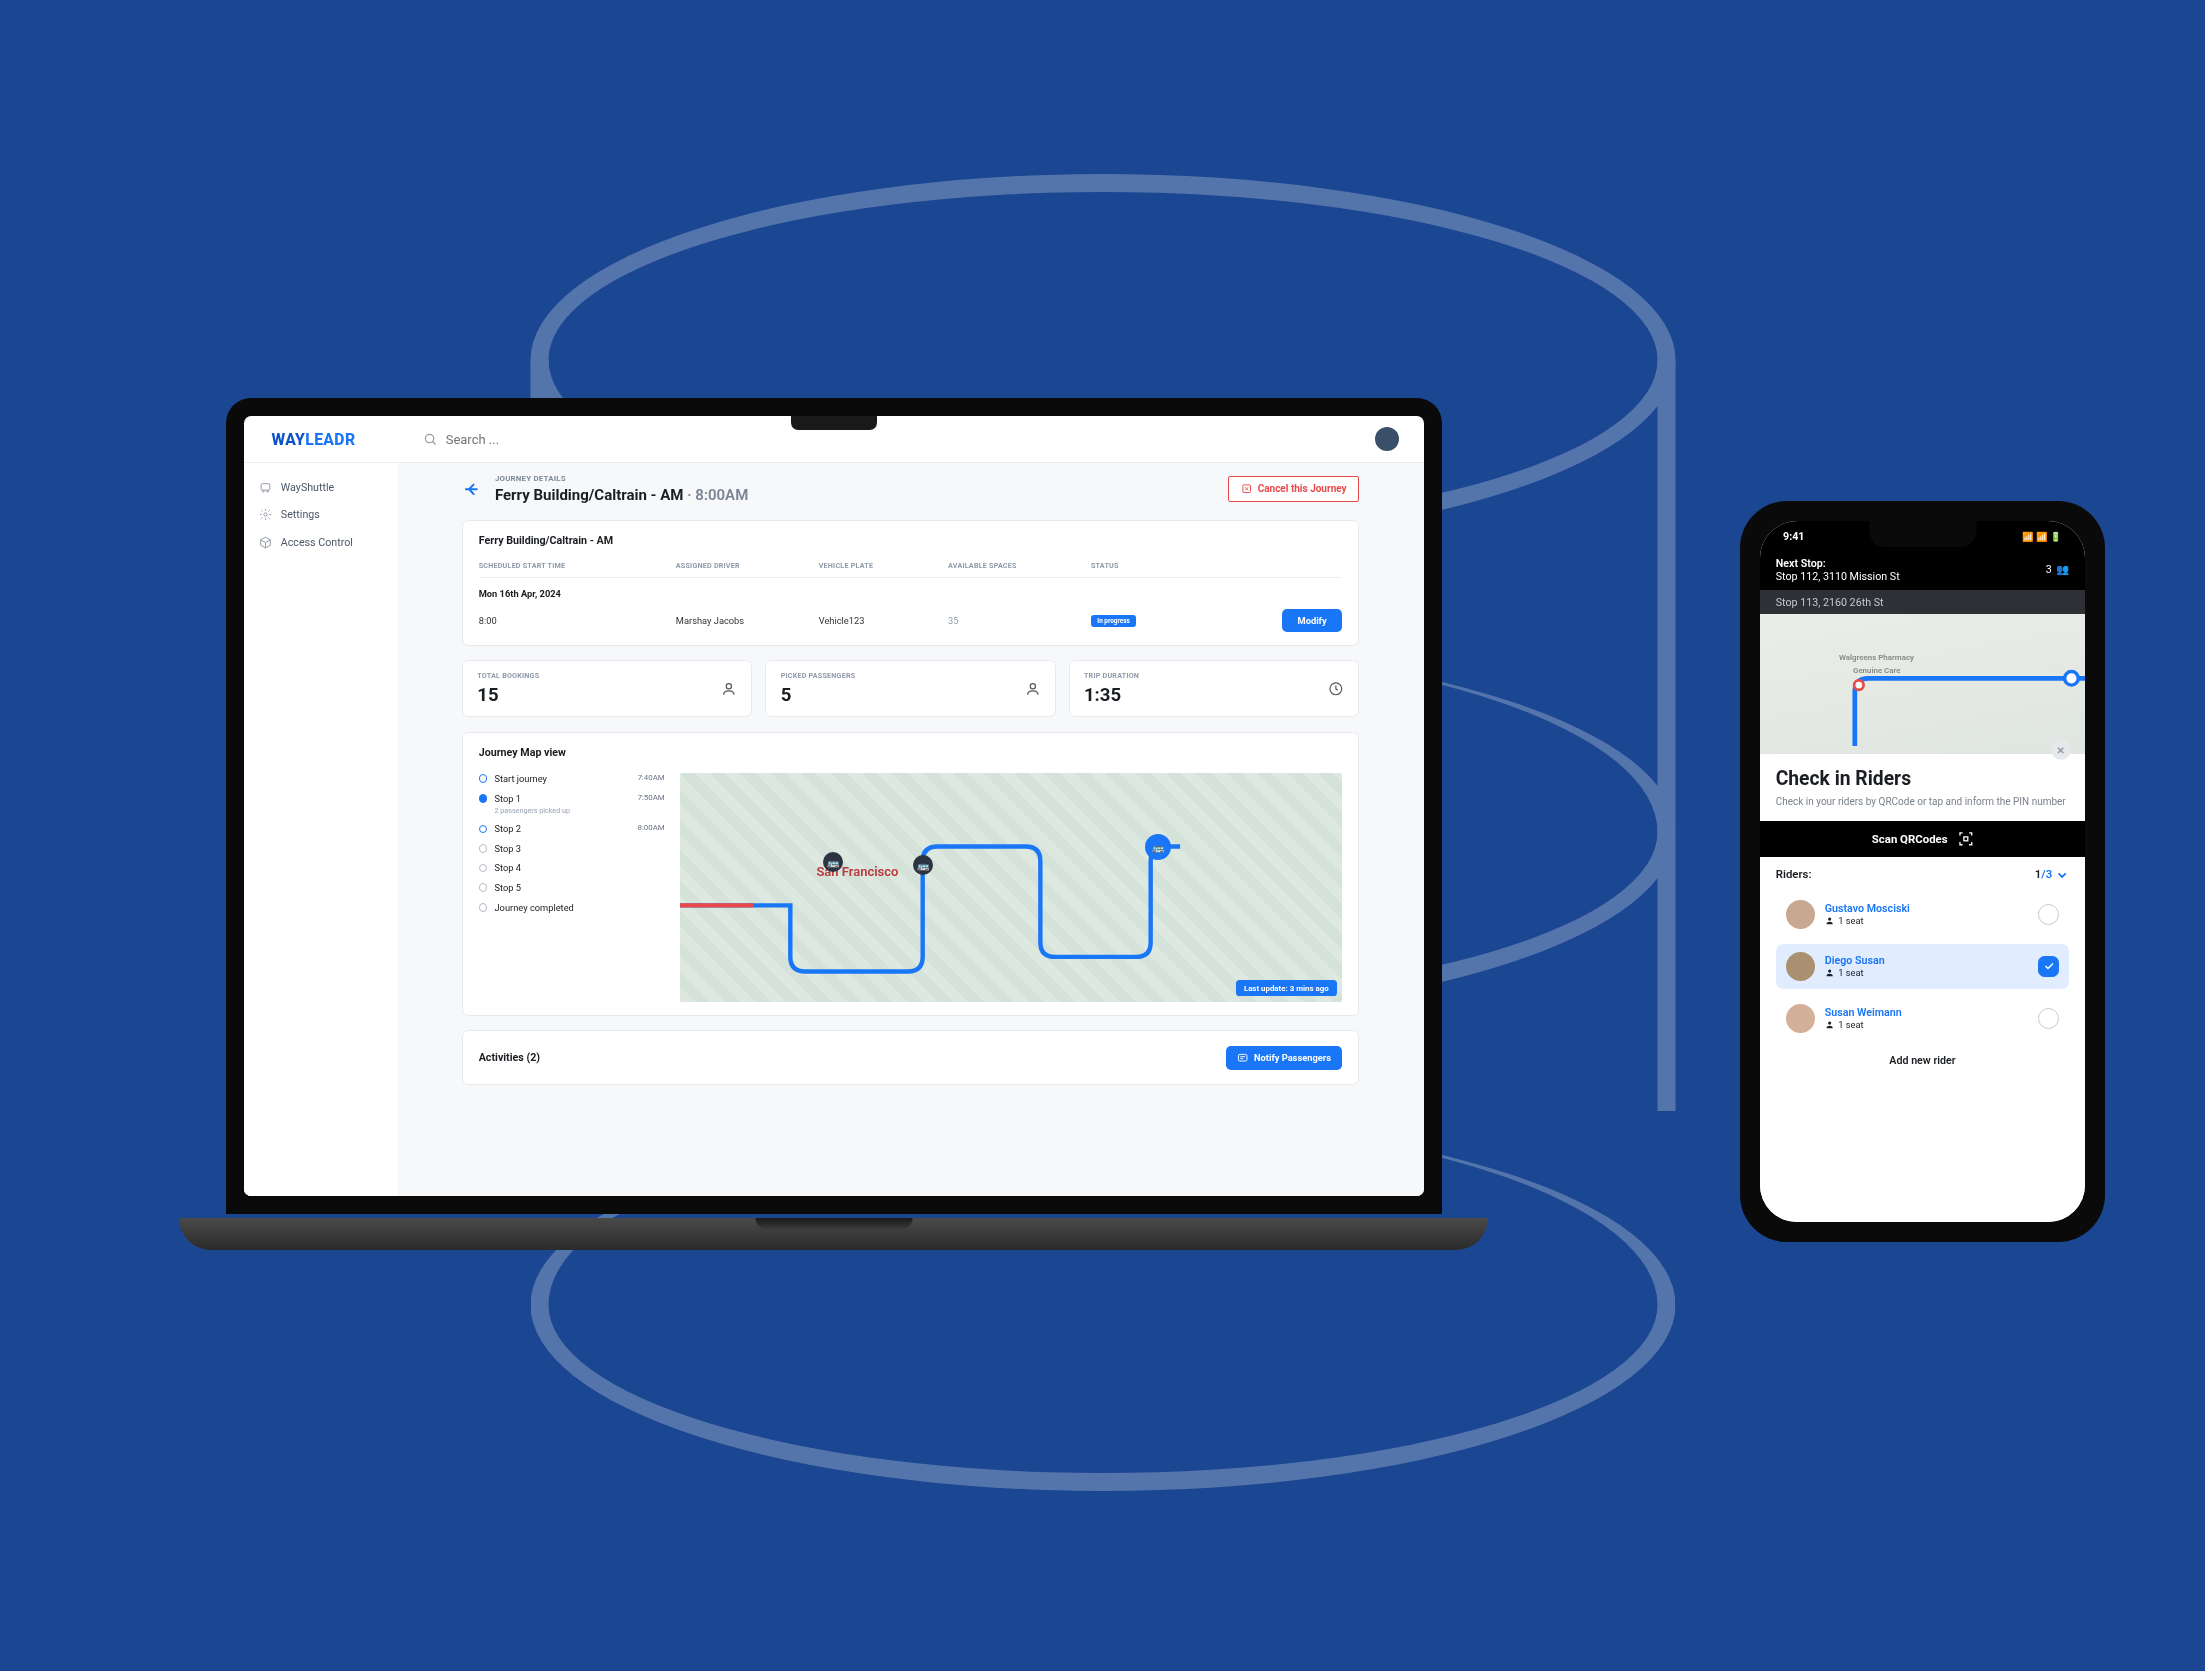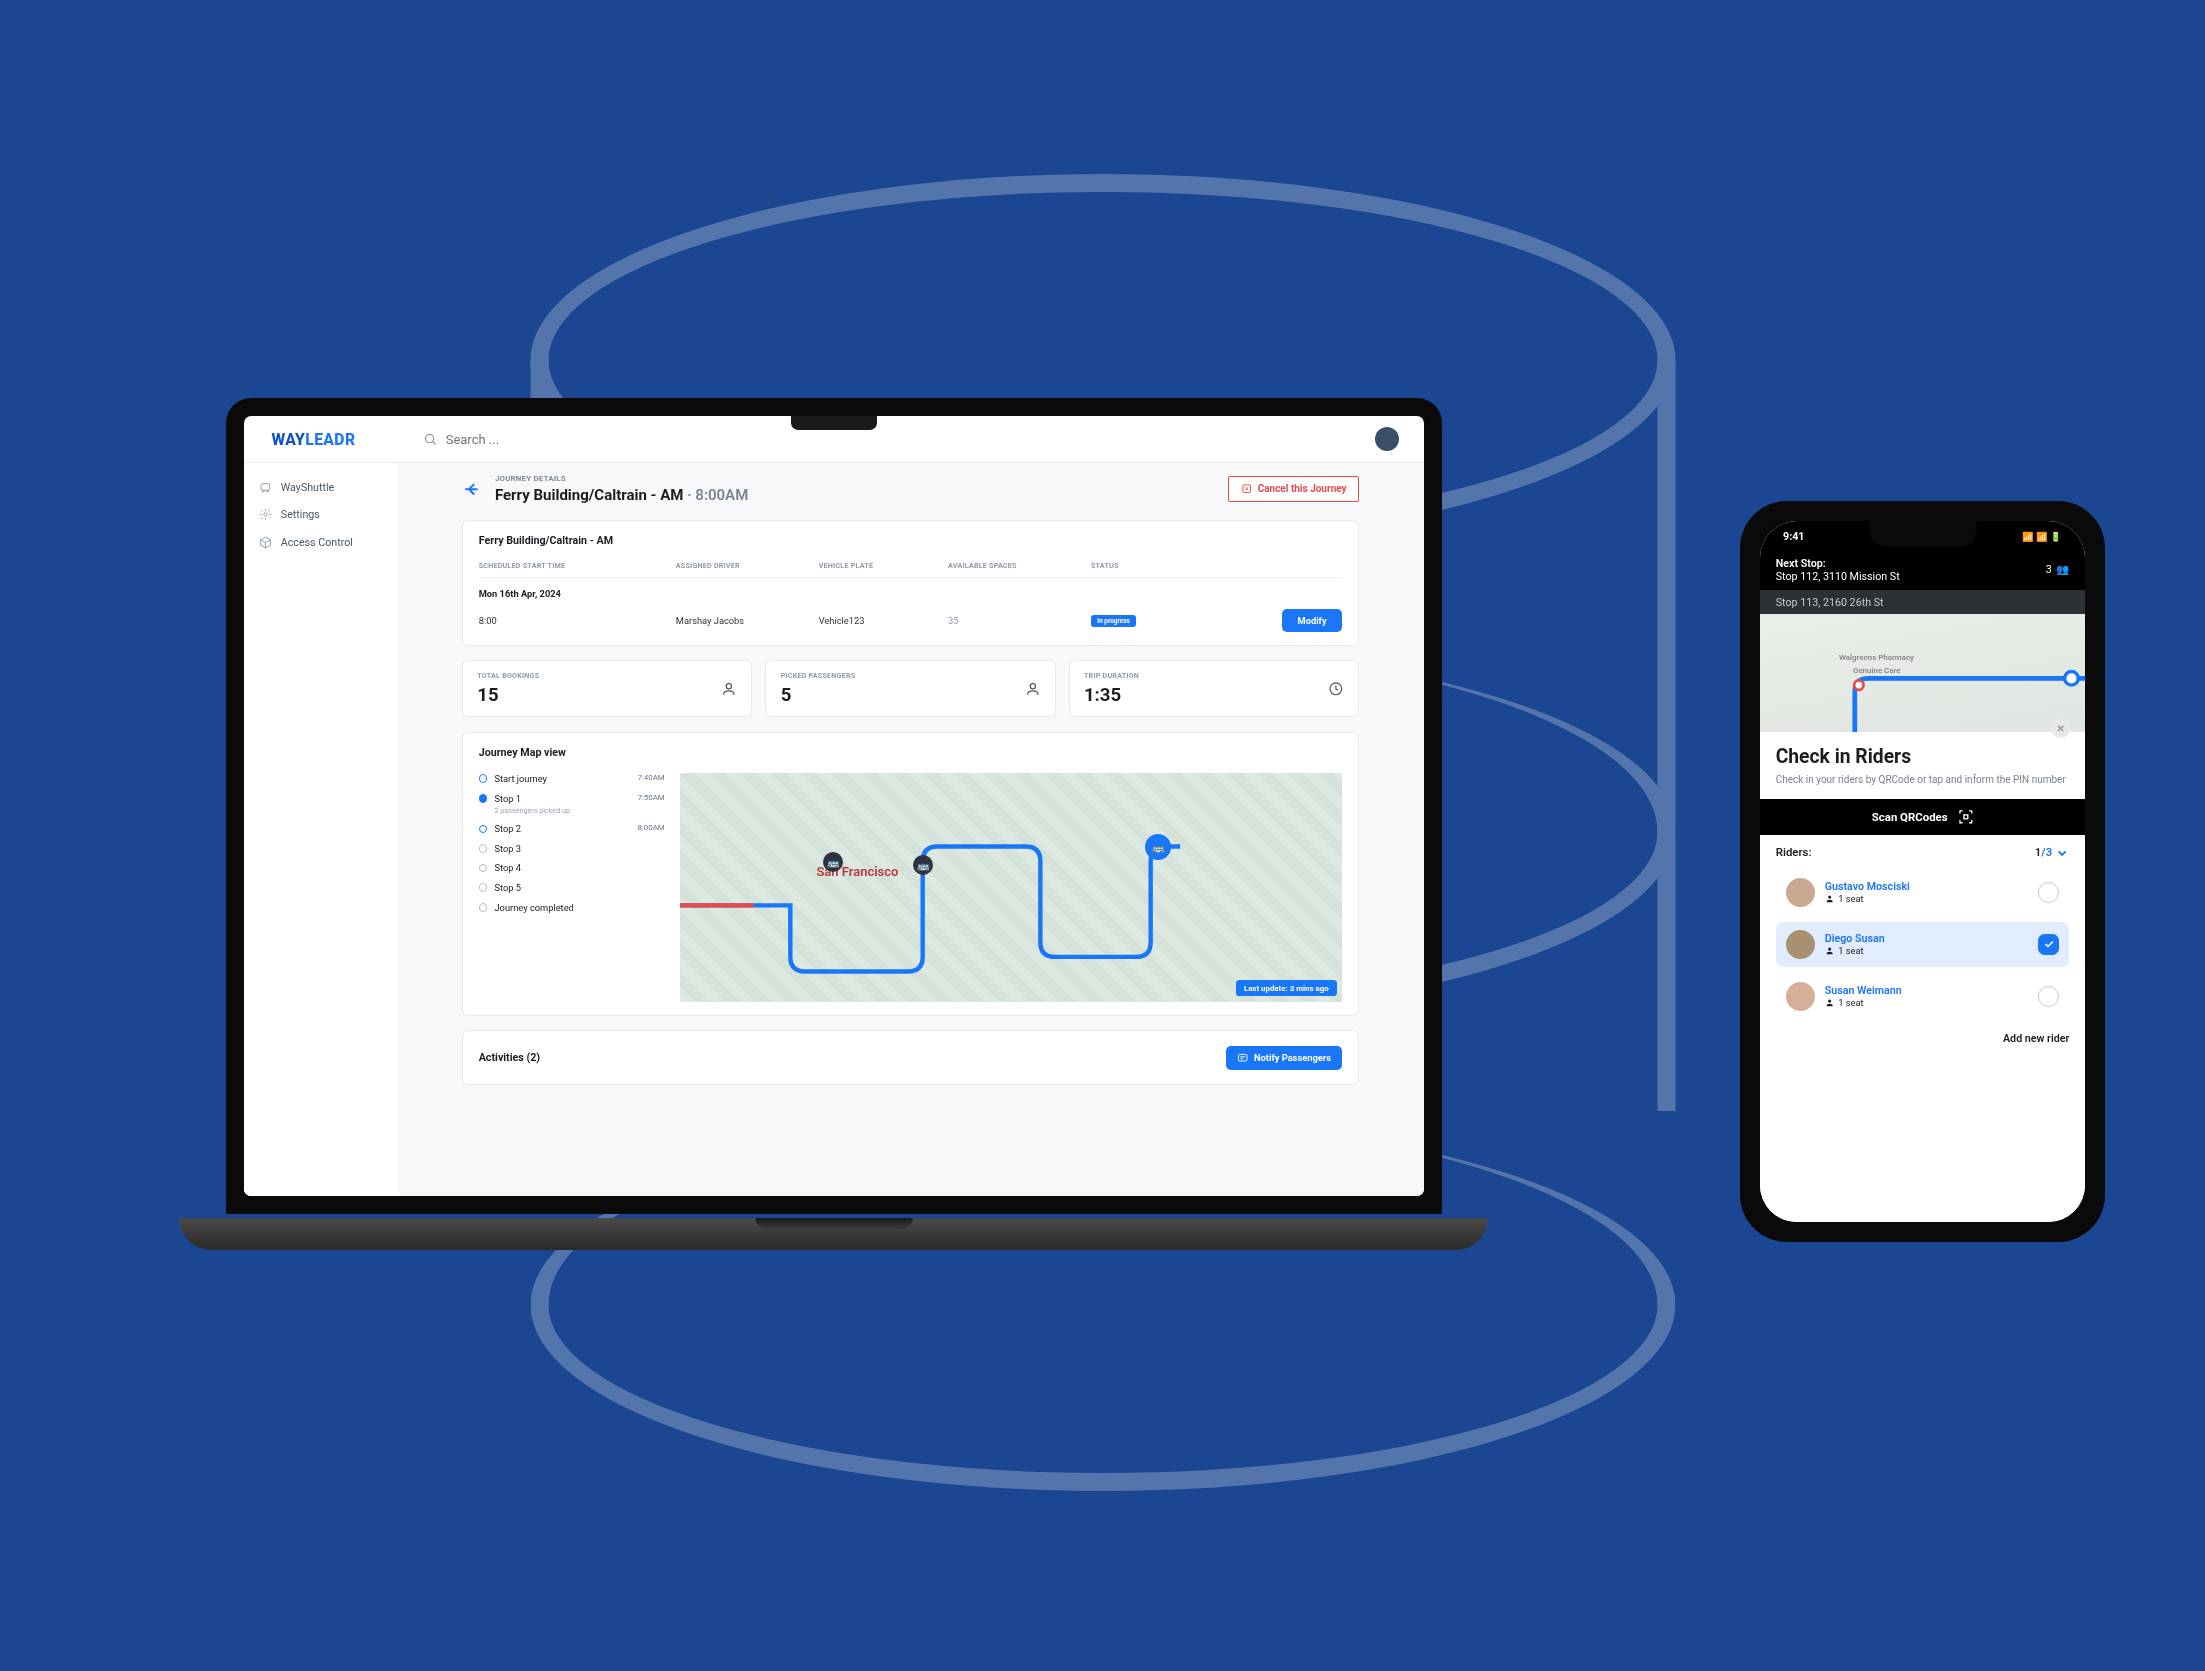--- a/index.html
+++ b/index.html
@@ -101,21 +101,21 @@
 .phone-notch{position:absolute;left:50%;top:0;transform:translateX(-50%);width:107px;height:26px;background:#0a0a0a;border-radius:0 0 15.7px 15.7px;z-index:10}
 .phone-status{height:31.5px;display:flex;justify-content:space-between;align-items:center;padding:0 23px;font-size:10.7px;font-weight:700;color:#fff;background:#000;position:relative;z-index:5}
 .phone-status .right{display:flex;align-items:center;gap:4.3px;font-size:9.3px}
 
 .phone-dark{background:#000;color:#fff;padding:4.3px 15.7px 7.2px}
 .next-label{font-size:10.7px;font-weight:600}
 .next-addr{font-size:10.7px}
 .seat-ind{float:right;font-size:10.7px;display:flex;align-items:center;gap:4.3px}
 .next-addr2{background:#2d3136;color:#c5c9cc;font-size:10.7px;padding:5.7px 15.7px}
 
-.phone-map{height:118px;background:#e8ece8;position:relative;overflow:hidden}
+.phone-map{height:140px;background:#e8ece8;position:relative;overflow:hidden}
 .phone-mapbg{position:absolute;inset:0;background:linear-gradient(170deg,#eaeee9 0%,#dfe5e0 100%)}
 .ph-text{position:absolute;font-size:7.9px;color:#888;font-weight:600}
 
 .phone-sheet{flex:1;background:#fff;position:relative;padding:13px 15.7px 0}
 .close-sheet{position:absolute;right:14.3px;top:-14.3px;width:20px;height:20px;border-radius:50%;background:#e6e8eb;color:#9098a3;display:flex;align-items:center;justify-content:center;font-size:10px;font-weight:700}
 .sheet-h1{font-size:19.3px;font-weight:700;color:#1a1d21;margin-bottom:4.3px}
 .sheet-sub{font-size:10px;color:#7a828c;line-height:1.35;margin-bottom:13px}
 .scan-btn{width:calc(100% + 31.5px);margin-left:-15.7px;background:#000;color:#fff;font-size:11.4px;font-weight:700;padding:10px 0;display:flex;align-items:center;justify-content:center;gap:10px;border:none}
 .scan-btn svg{width:15.7px;height:15.7px}
 
@@ -127,21 +127,21 @@
 .rider{display:flex;align-items:center;gap:10px;padding:7.9px 10px;border-radius:7.2px;margin-bottom:7.2px}
 .rider.selected{background:#e1ecff}
 .r-ava{width:29px;height:29px;border-radius:50%;background:#c9b5a5;flex-shrink:0}
 .r-info{flex:1}
 .r-name{font-size:10.7px;font-weight:600;color:#1976f6}
 .r-seat{font-size:9.3px;color:#1a1d21;display:flex;align-items:center;gap:4.3px}
 .r-seat svg{width:9.3px;height:9.3px}
 .r-check{width:21.5px;height:21.5px;border:1.4px solid #c3cad3;border-radius:50%}
 .r-check.on{background:#1976f6;border-color:#1976f6;display:flex;align-items:center;justify-content:center;color:#fff;border-radius:6.4px}
 .r-check.on svg{width:12px;height:12px}
-.add-rider{text-align:right;font-size:10.7px;font-weight:600;color:#1a1d21;padding:5.7px 0}
+.add-rider{text-align:center;font-size:10.7px;font-weight:600;color:#1a1d21;padding:5.7px 0}
 </style>
 </head>
 <body>
 
 <div class="bg-cylinder">
   <div class="cyl-top"></div>
     <div class="cyl-mid"></div>
     <div class="cyl-bot"></div>
   <div class="cyl-line-l"></div>
     <div class="cyl-line-r"></div>

